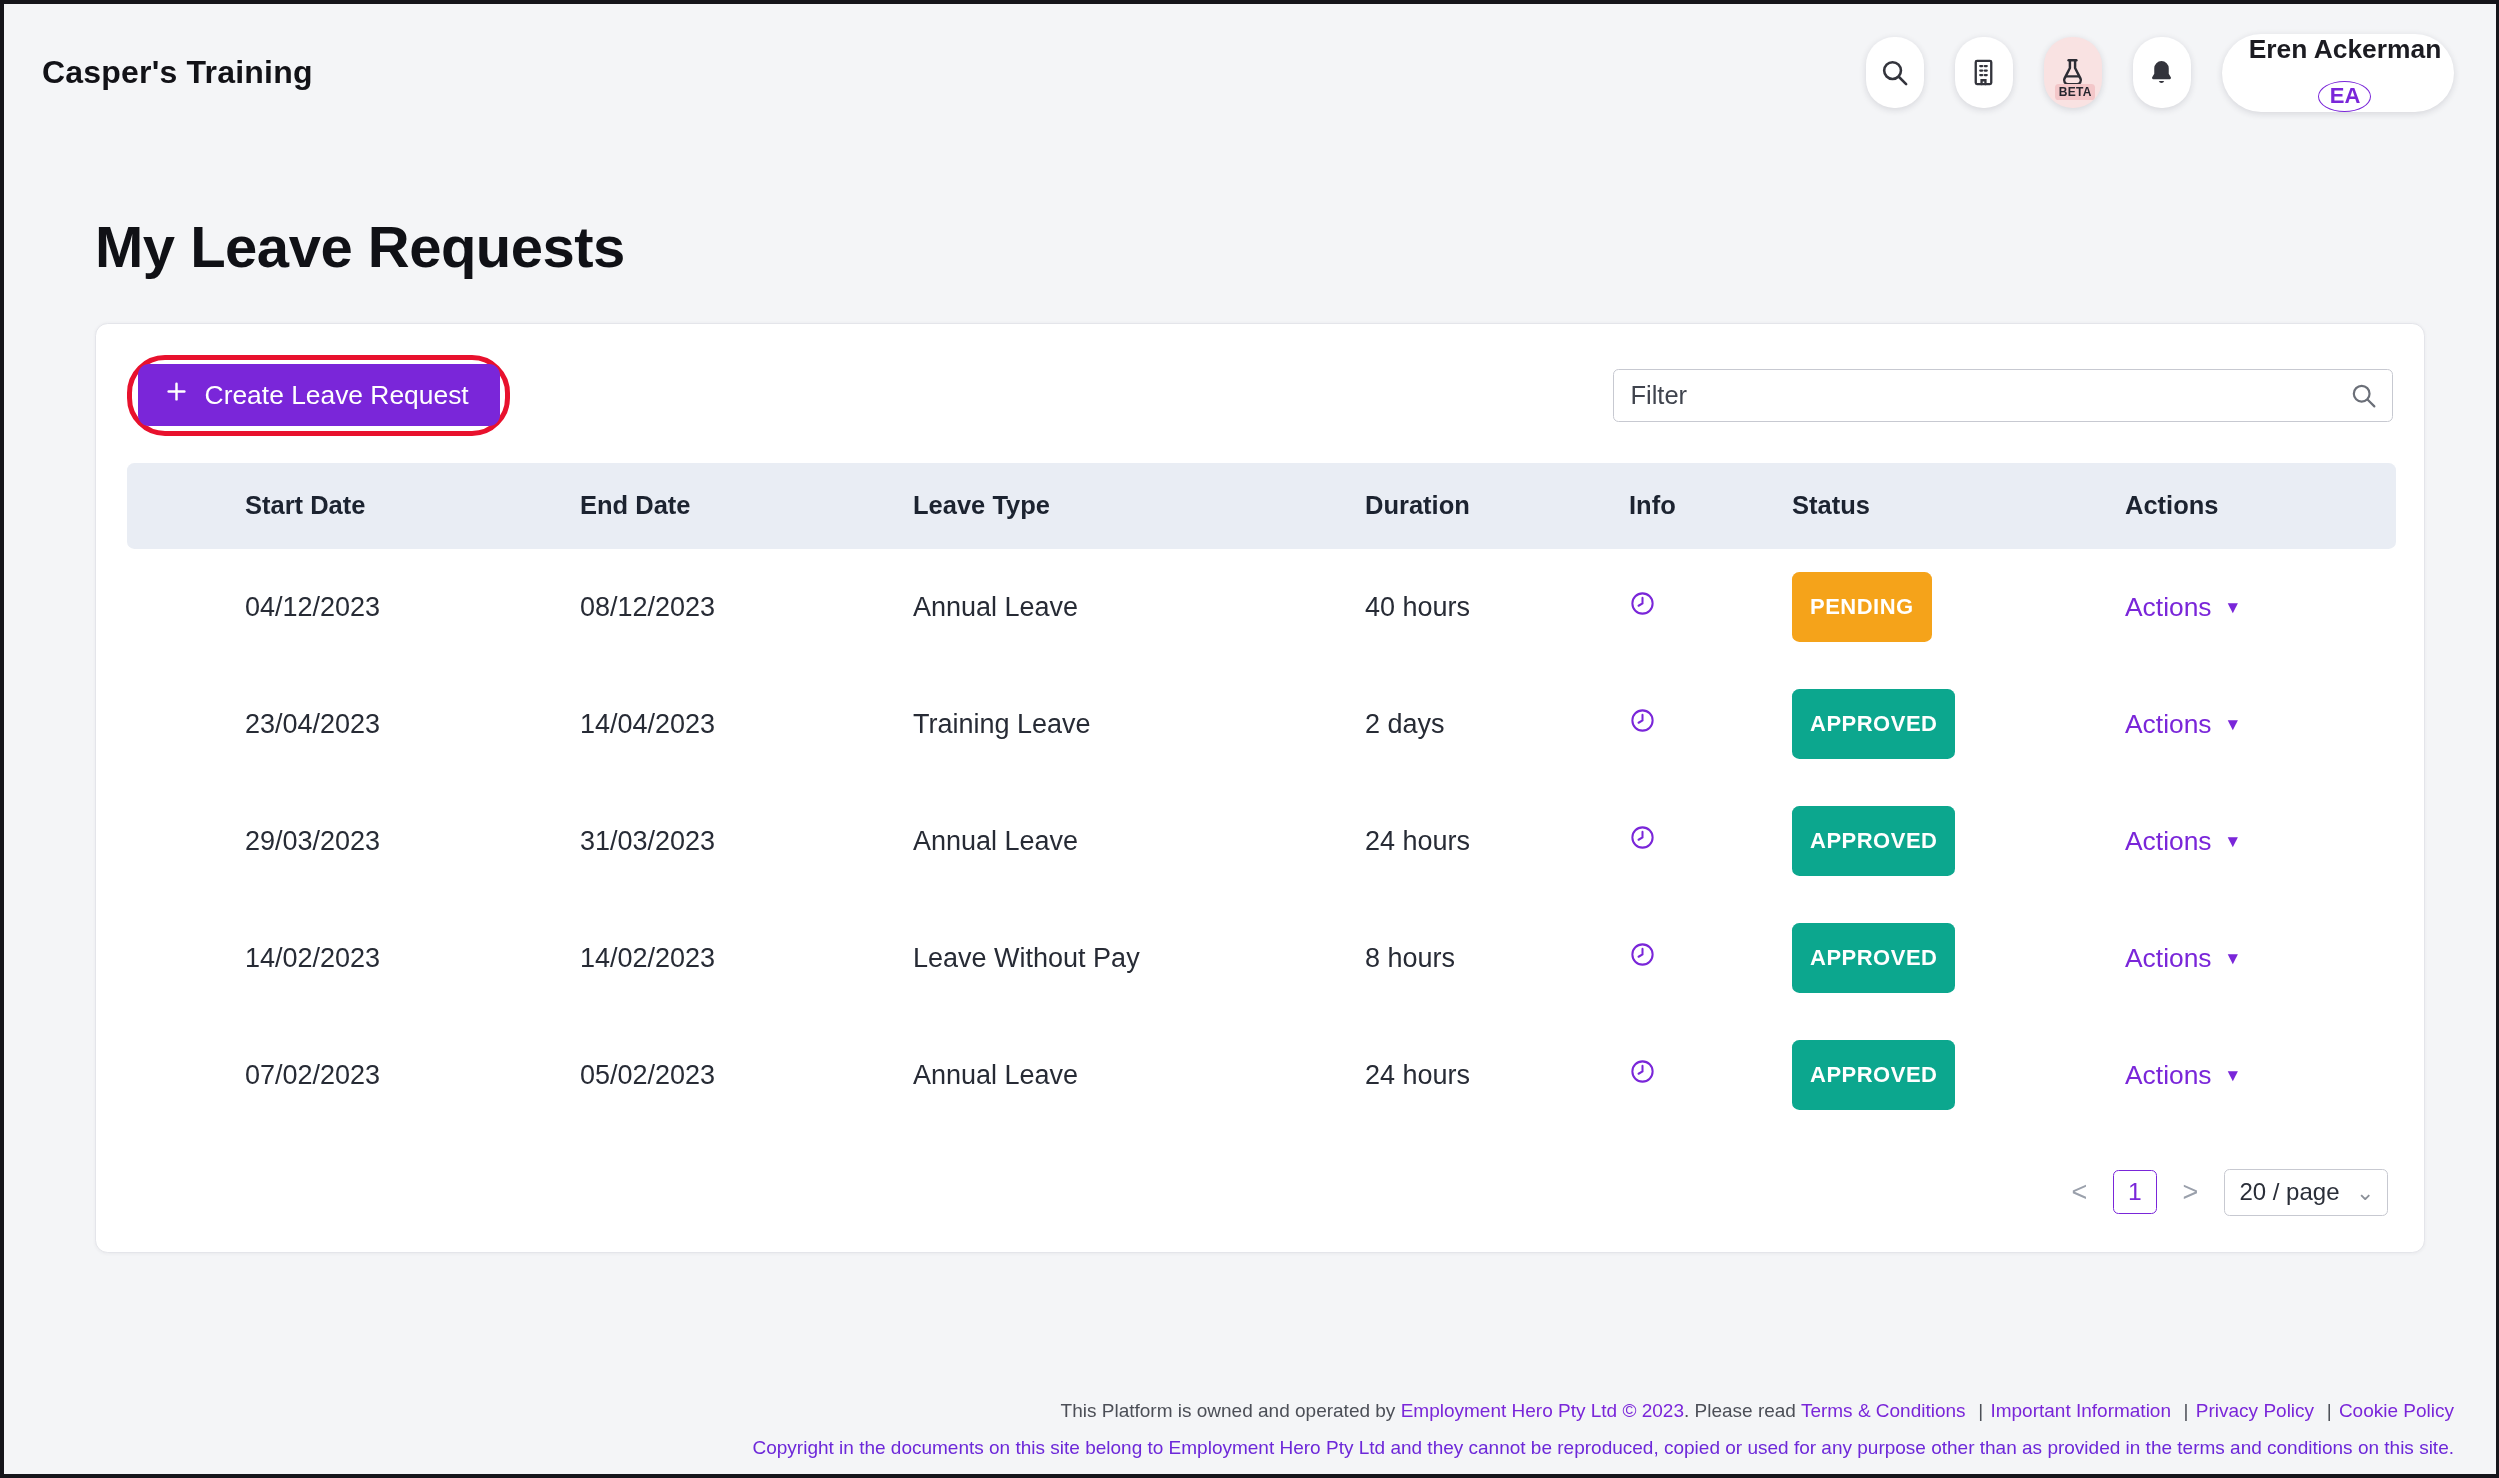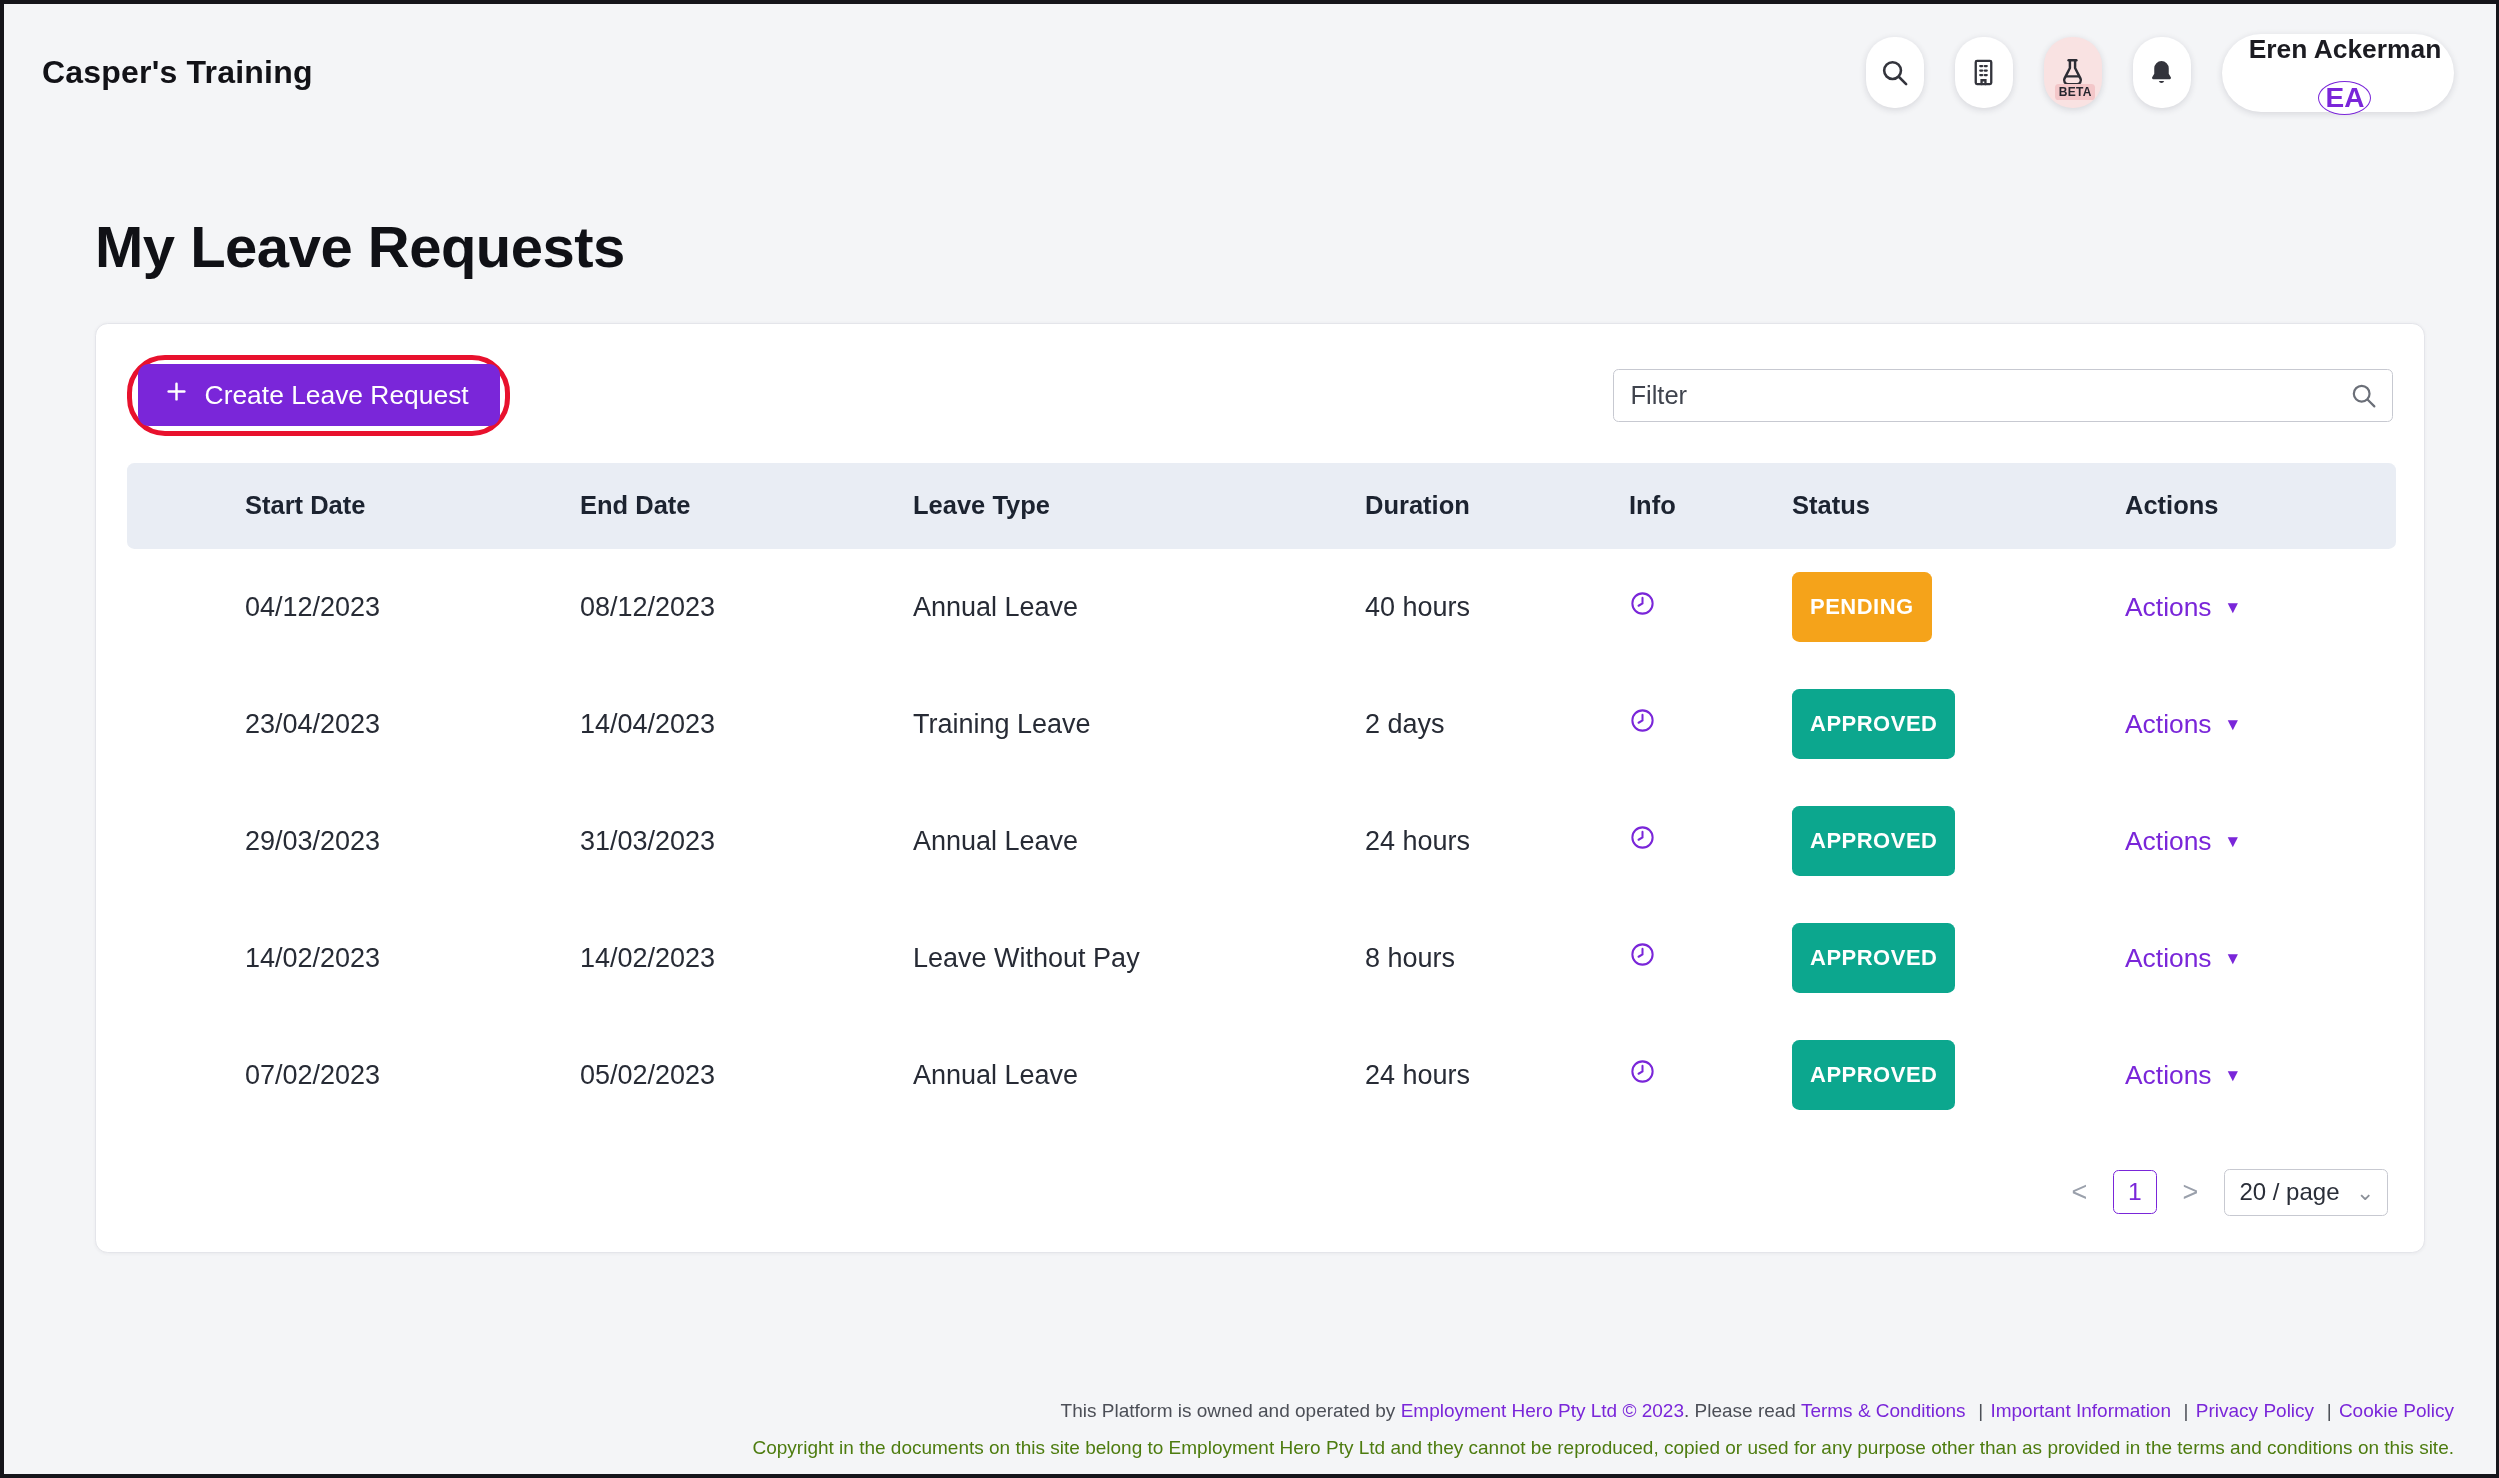--- a/index.html
+++ b/index.html
@@ -31,21 +31,21 @@
     position:absolute;bottom:8.2px;right:6.4px;font-size:12px;font-weight:700;color:#26262e;
     background:#f3c7c9;padding:0.9px 3.6px;border-radius:3.6px;letter-spacing:0.3px;
   }
   .user-pill{
     height:78px;border-radius:40px;background:#fff;box-shadow:0 1.8px 7.3px rgba(30,30,50,.14);
     display:flex;align-items:center;gap:16px;padding:0 12.7px 0 27px;cursor:pointer;flex-direction:column;
   }
   .user-name{font-size:26.4px;font-weight:700;color:#1c1c22;}
   .avatar{
     width:53px;height:53px;border-radius:50%;border:1.8px solid var(--accent);color:var(--accent);
-    display:flex;align-items:center;justify-content:center;font-size:28px;font-weight:600;background:#fff;
+    display:flex;align-items:center;justify-content:center;font-size:22px;font-weight:600;background:#fff;
   }
 
   
   .page-title{margin:73px 0 42px 91px;font-size:58px;font-weight:700;color:#101116;letter-spacing:-0.5px;line-height:1.15;}
 
   
   .card{
     margin-left:91px;width:2330px;background:#fff;border:0.9px solid var(--card-border);
     border-radius:12.7px;box-shadow:0 0.9px 3.6px rgba(30,30,50,.05);padding:31px 0 36px 0;
   }
@@ -94,21 +94,21 @@
   }
   .pg-size{
     height:47px;border:0.9px solid #c7c9d1;border-radius:5.5px;background:#fff;display:flex;align-items:center;
     gap:16.4px;padding:0 12.7px 0 14.6px;font-size:24px;color:#2a2e38;cursor:pointer;
   }
   .pg-size .select-caret{color:#8b9098;font-size:22px;line-height:0.6;}
 
   
   .footer{margin-top:147px;padding:0 42px 0 0;text-align:right;}
   .footer-line1{font-size:19px;color:#4c4f57;}
-  .footer-line2{font-size:19px;color:#4d7c0f;margin-top:15.5px;}
+  .footer-line2{font-size:19px;color:#6d28d9;margin-top:15.5px;}
   .flink{color:var(--accent);text-decoration:none;cursor:pointer;}
   .fsep{color:#4c4f57;margin:0 7.3px;}
 </style>
 </head>
 <body>
 
 <div class="screen">
 
   <div class="topbar">
     <div class="brand">Casper's Training</div>

